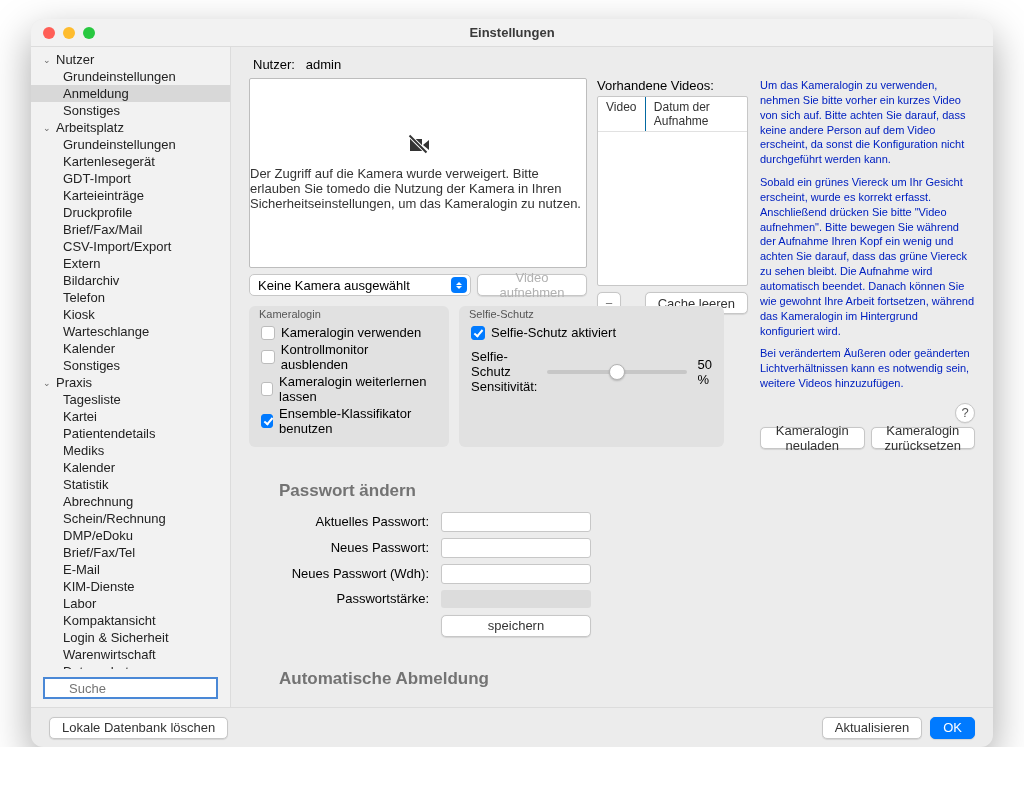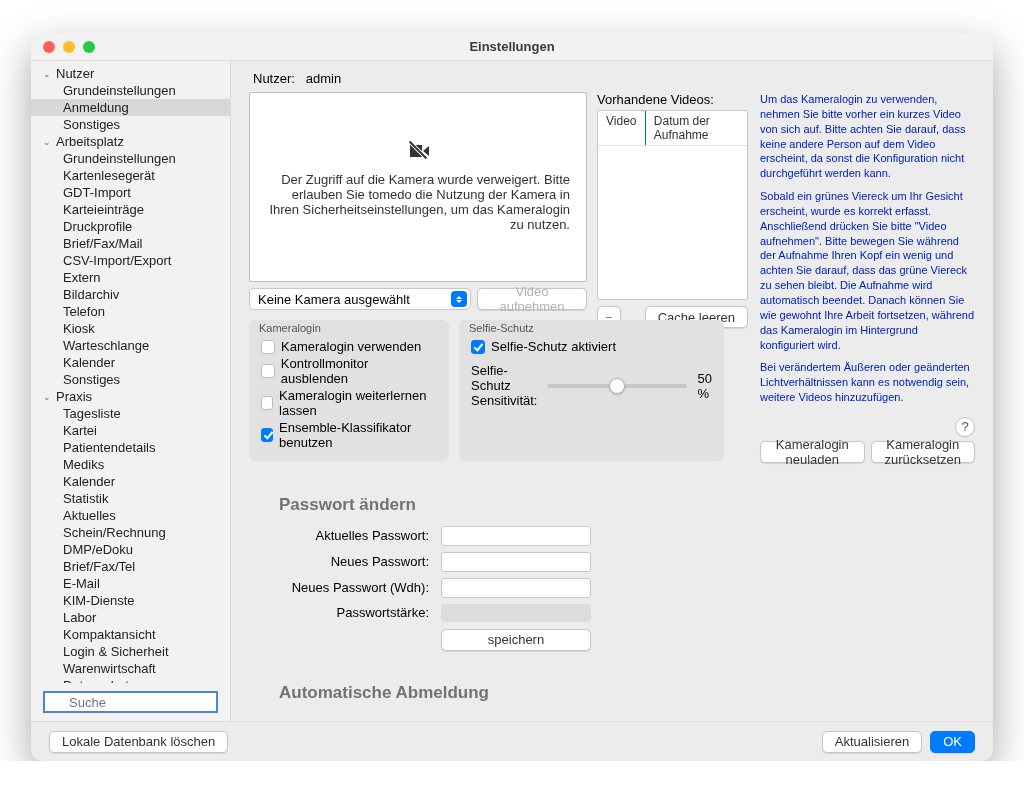--- a/index.html
+++ b/index.html
@@ -1,17 +1,17 @@
 <!DOCTYPE html>
 <html><head>
 <meta charset="utf-8">
 <style>
   * { box-sizing: border-box; margin: 0; padding: 0; }
   body { font-family: -apple-system, "Helvetica Neue", Arial, sans-serif; font-size: 13px; background: #fff; display: flex; justify-content: center; align-items: flex-start; }
-  .window { width: 962px; height: 728px; margin-top: 33px; background: #ececec; border-radius: 12px; box-shadow: 0 15px 40px rgba(0,0,0,0.35); display: flex; flex-direction: column; overflow: hidden; }
+  .window { width: 962px; height: 728px; margin-top: 19px; background: #ececec; border-radius: 12px; box-shadow: 0 15px 40px rgba(0,0,0,0.35); display: flex; flex-direction: column; overflow: hidden; }
   .titlebar { height: 28px; display: flex; align-items: center; position: relative; background: #f2f2f2; border-bottom: 1px solid #dcdcdc; }
   .traffic { display: flex; gap: 8px; margin-left: 12px; }
   .dot { width: 12px; height: 12px; border-radius: 50%; }
   .dot.red { background: #ff5f57; }
   .dot.yellow { background: #febc2e; }
   .dot.green { background: #28c840; }
   .titlebar-title { position: absolute; left: 0; right: 0; text-align: center; font-size: 13px; font-weight: 600; color: #3a3a3a; }
   .body { flex: 1; display: flex; min-height: 0; }
   .sidebar { width: 200px; background: #f2f2f2; border-right: 1px solid #dcdcdc; display: flex; flex-direction: column; padding-top: 4px; }
   .tree { flex: 1; overflow: auto; font-size: 13px; color: #222; }
@@ -20,21 +20,21 @@
   .tree-item { padding: 1px 0 1px 32px; cursor: default; }
   .tree-item.selected { background: #d8d8d8; }
   .search-wrap { padding: 8px 12px; }
   .search { width: 100%; height: 22px; border: 2.5px solid #4a88d6; border-radius: 0; padding: 0 6px 0 24px; font-size: 13px; outline: none; background: #fff; position: relative; }
   .search-container { position: relative; }
   .search-icon { position: absolute; left: 8px; top: 50%; transform: translateY(-50%); font-size: 12px; color: #8a8a8a; }
   .content { flex: 1; background: #ececec; padding: 10px 18px 10px 18px; display: flex; flex-direction: column; overflow: auto; min-width: 0;}
   .user-line { font-size: 13px; margin: 0 0 6px 4px; }
   .upper { display: flex; gap: 10px; }
   .col-left { width: 338px; display:flex; flex-direction:column; }
-  .camera-box { border: 1px solid #bdbdbd; background: #fff; height: 190px; border-radius: 2px; display: flex; flex-direction: column; align-items: center; justify-content: center; text-align: right; padding: 16px; font-size: 13px; color: #333;}
+  .camera-box { border: 1px solid #bdbdbd; background: #fff; height: 190px; border-radius: 2px; display: flex; flex-direction: column; align-items: center; justify-content: center; text-align: left; padding: 0; font-size: 13px; color: #333;}
   .cam-icon-off { width: 22px; height: 18px; position: relative; margin-bottom: 12px; }
   .cam-icon-off::before { content:""; position:absolute; left:3px; top:3px; width:12px; height:12px; background:#333; }
   .cam-icon-off::after { content:""; position:absolute; right:0; top:4px; width:0; height:0; border-top:5px solid transparent; border-bottom:5px solid transparent; border-right:6px solid #333;}
   .cam-slash { position:absolute; left:-1px; top:7px; width:24px; height:2px; background:#333; transform:rotate(45deg); box-shadow: 0 0 0 1px #fff;}
   .camera-row { display:flex; gap:6px; margin-top:6px; }
   .select { height:22px; background:#fff; border:1px solid #c7c7c7; border-radius:5px; display:flex; align-items:center; padding:0 3px 0 8px; font-size:13px; flex:1; justify-content:space-between;}
   .select-btn { width:16px; height:16px; background:#007aff; border-radius:4px; display:flex; flex-direction:column; align-items:center; justify-content:center; gap:1px; }
   .select-btn::before,.select-btn::after{content:"";width:0;height:0;border-left:3px solid transparent;border-right:3px solid transparent;}
   .select-btn::before{border-bottom:3px solid #fff;}
   .select-btn::after{border-top:3px solid #fff;}
@@ -119,21 +119,21 @@
           <div class="tree-group">
             <span class="group-arrow">⌄</span>
             <span>Praxis</span>
           </div>
           <div class="tree-item">Tagesliste</div>
           <div class="tree-item">Kartei</div>
           <div class="tree-item">Patientendetails</div>
           <div class="tree-item">Mediks</div>
           <div class="tree-item">Kalender</div>
           <div class="tree-item">Statistik</div>
-          <div class="tree-item">Aktuelles</div>
+          <div class="tree-item">Abrechnung</div>
           <div class="tree-item">Schein/Rechnung</div>
           <div class="tree-item">DMP/eDoku</div>
           <div class="tree-item">Brief/Fax/Tel</div>
           <div class="tree-item">E-Mail</div>
           <div class="tree-item">KIM-Dienste</div>
           <div class="tree-item">Labor</div>
           <div class="tree-item">Kompaktansicht</div>
           <div class="tree-item">Login &amp; Sicherheit</div>
           <div class="tree-item">Warenwirtschaft</div>
           <div class="tree-item">Datenschutz</div>

